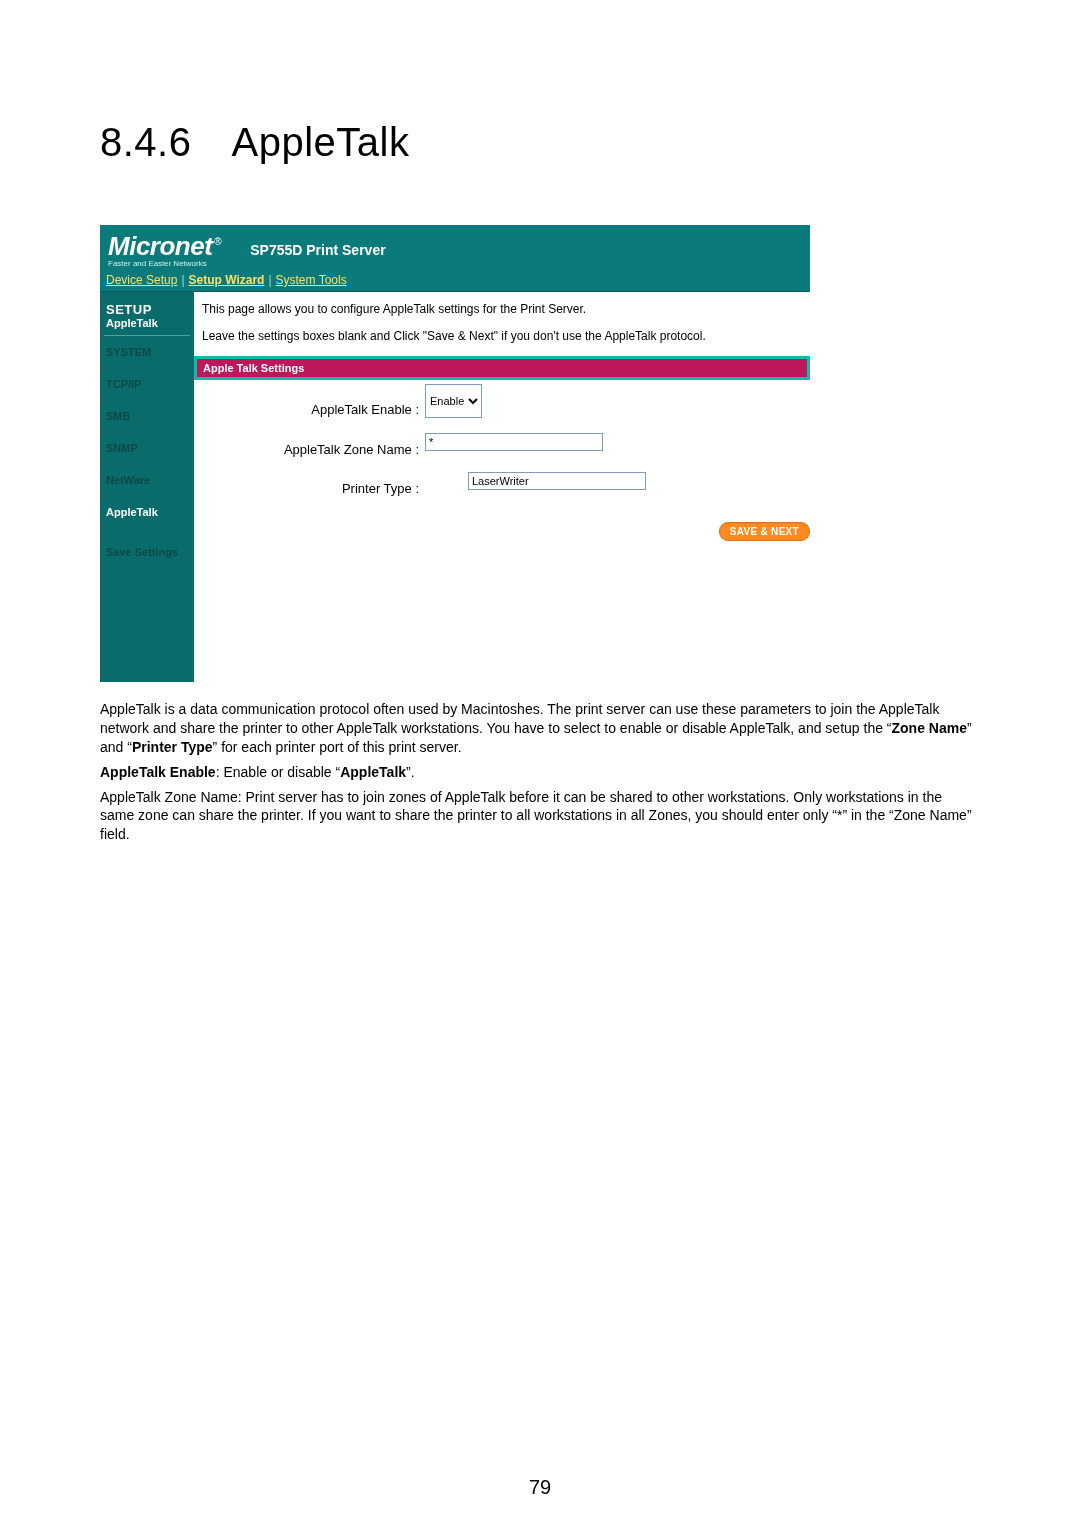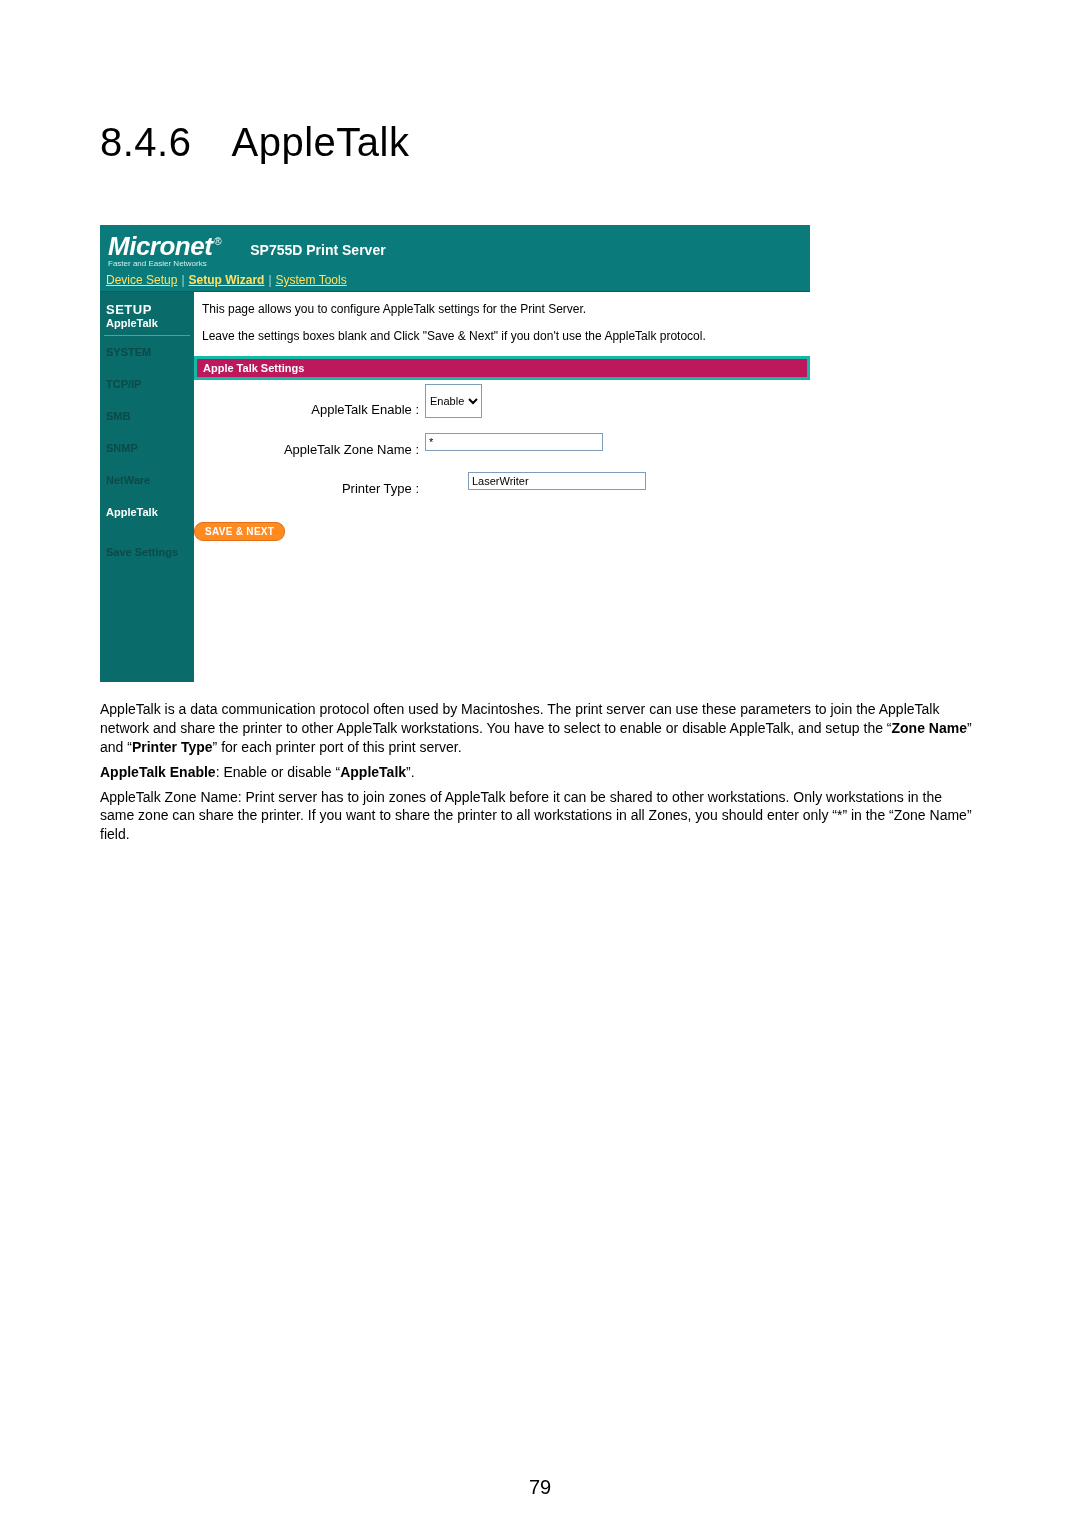--- a/index.html
+++ b/index.html
@@ -178,21 +178,21 @@
   .form-row input[type="text"] {
     font-size: 11px;
     height: 16px;
     border: 1px solid #7f9db9;
     padding: 0 3px;
   }
   .zone-input { width: 170px; }
   .printer-input { width: 170px; margin-left: 43px; }
 
   .save-next-wrap {
-    text-align: left;
+    text-align: right;
     padding: 22px 0 40px 0;
   }
   .save-next {
     display: inline-block;
     background: #ff8a1f;
     color: #ffffff;
     font-size: 10px;
     font-weight: 700;
     padding: 3px 10px;
     border-radius: 9px;

